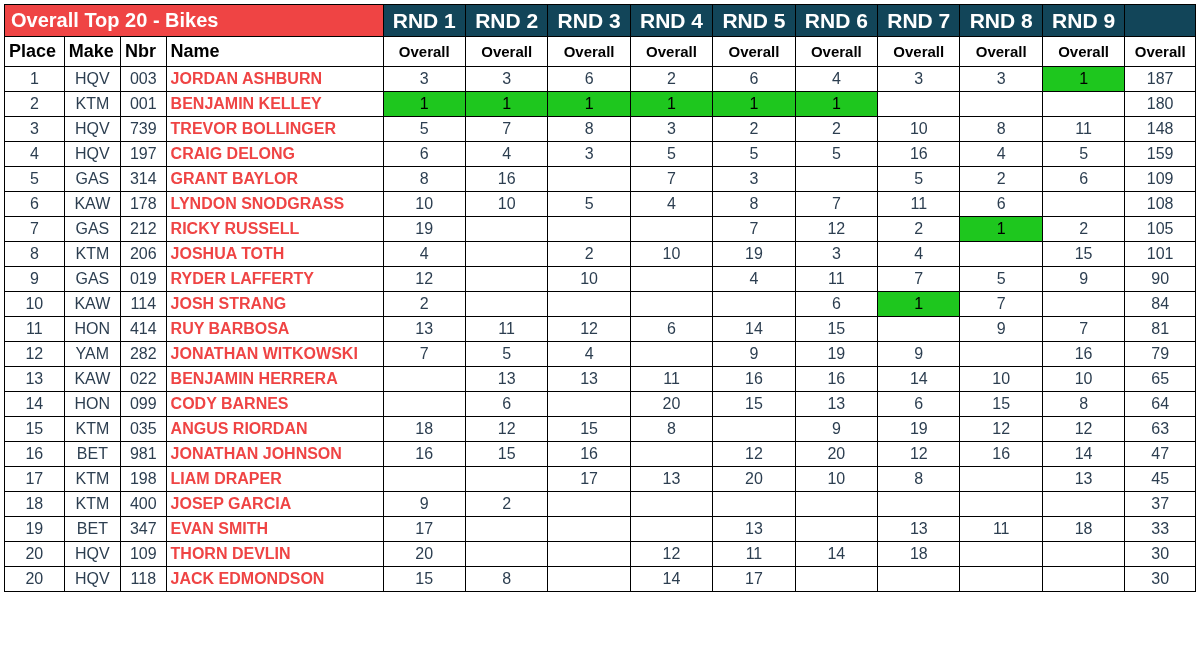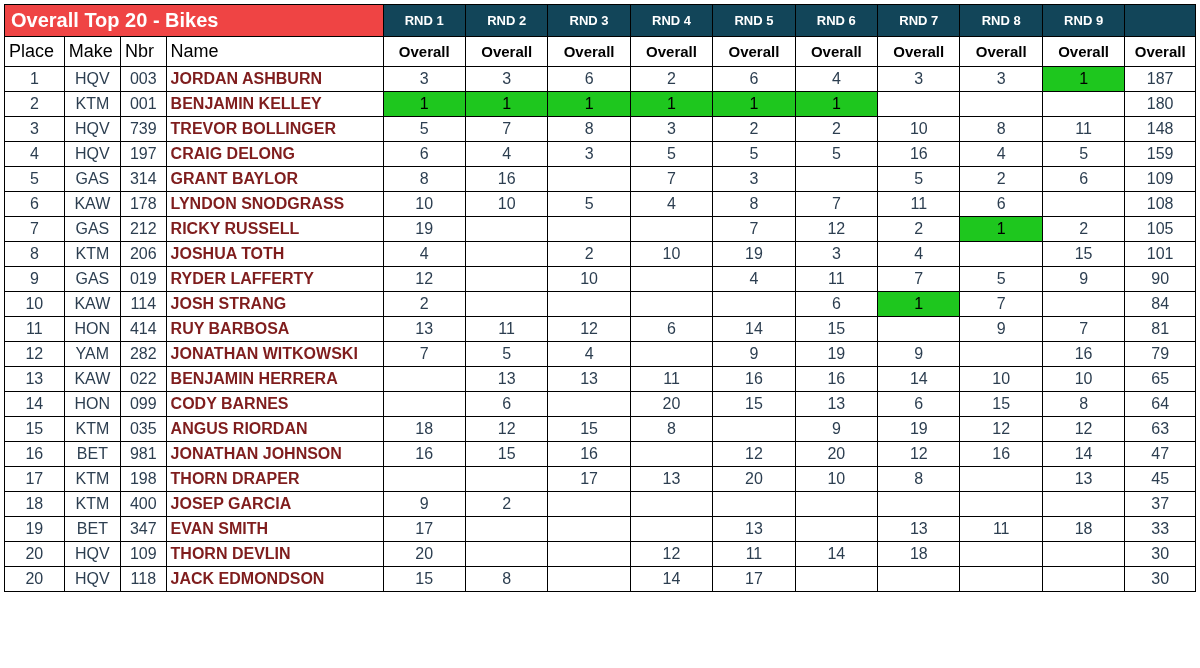--- a/index.html
+++ b/index.html
@@ -25,39 +25,39 @@
     color:#fff;
     font-weight:bold;
     font-size:20px;
     text-align:left;
     padding:4px 6px;
   }
   .hdr1r{
     background:#124559;
     color:#fff;
     font-weight:bold;
-    font-size:13px;
+    font-size:21px;
     text-align:center;
   }
   .hdr1p{
     background:#124559;
   }
   .hdr2{
-    font-weight:normal;
+    font-weight:bold;
     font-size:18px;
     text-align:left;
     padding:4px 4px;
   }
   .hdr2c{
     font-weight:bold;
     font-size:15px;
     text-align:center;
   }
   td.c{ text-align:center; color:#2c3e50;}
-  td.name{ text-align:left; font-weight:bold; color:#7f1d1d; padding-left:4px;}
+  td.name{ text-align:left; font-weight:bold; color:#ef4444; padding-left:4px;}
   td.hl{ background:#1ec71e; color:#000;}
   
   col.cPlace{width:55px;}
   col.cMake{width:52px;}
   col.cNbr{width:42px;}
   col.cName{width:200px;}
   col.cRnd{width:76px;}
   col.cPts{width:65px;}
 </style>
 </head>
@@ -365,21 +365,21 @@
         <td class="c">20</td>
         <td class="c">12</td>
         <td class="c">16</td>
         <td class="c">14</td>
         <td class="c">47</td>
       </tr>
       <tr>
         <td class="c">17</td>
         <td class="c">KTM</td>
         <td class="c">198</td>
-        <td class="name">THORN DRAPER</td>
+        <td class="name">LIAM DRAPER</td>
         <td class="c"></td>
         <td class="c"></td>
         <td class="c">17</td>
         <td class="c">13</td>
         <td class="c">20</td>
         <td class="c">10</td>
         <td class="c">8</td>
         <td class="c"></td>
         <td class="c">13</td>
         <td class="c">45</td>

